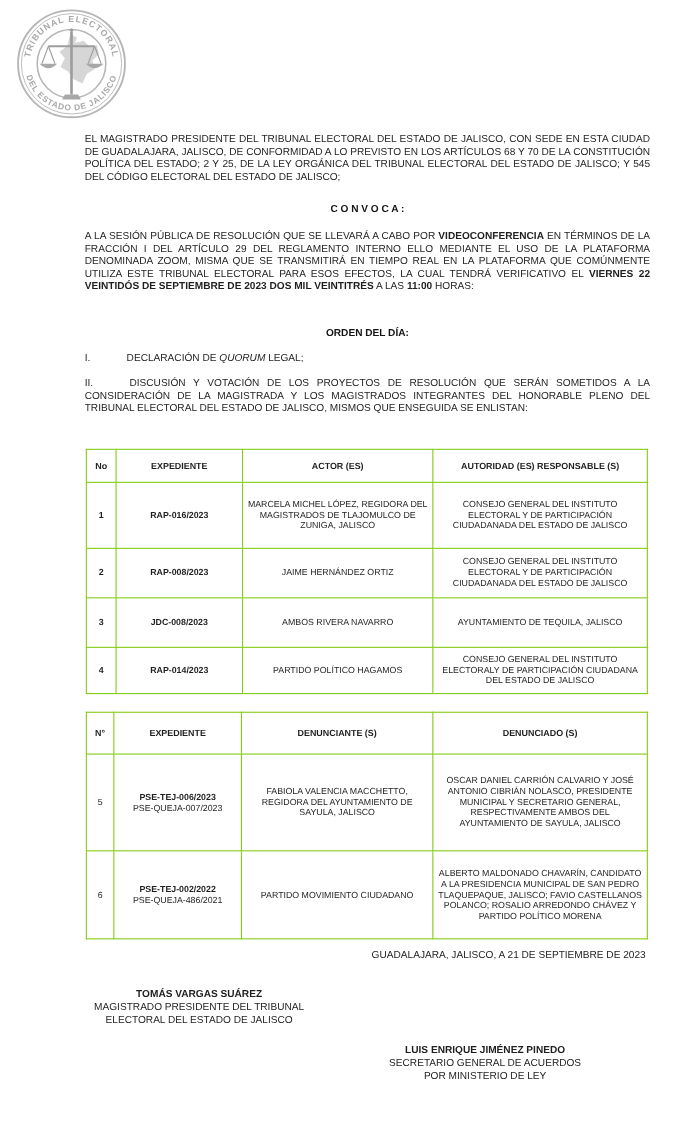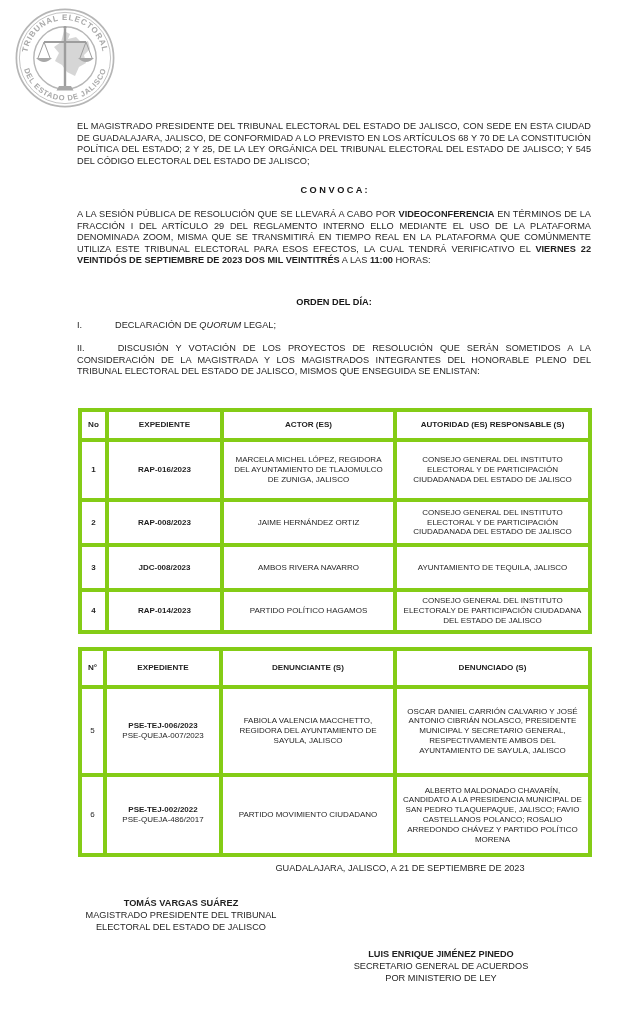--- a/index.html
+++ b/index.html
@@ -27,29 +27,29 @@
   .seal { position: absolute; left: 14px; top: 8px; width: 102px; height: 100px; }
   .seal-text { font-family: "Liberation Sans", sans-serif; font-size: 8px; font-weight: bold;
                letter-spacing: 0.9px; fill: #a9a9a9; }
   .seal-text.small { font-size: 7.6px; letter-spacing: 0.7px; }
   .doc-table {
     border-collapse: collapse; table-layout: fixed;
     width: 510px;
     font-size: 8px; line-height: 9.8px; color: #1f1f1f;
   }
   .doc-table th, .doc-table td {
-    border: 4px solid #84cc16;
+    border: 1px solid #84cc16;
     text-align: center; vertical-align: middle;
     padding: 1px 4px;
     overflow: visible;
   }
   .doc-table th { font-weight: bold; font-size: 8.1px; }
   .sig-name { font-weight: bold; }
   .sig-block { font-size: 9.2px; line-height: 12px; color: #1f1f1f; }
-  .date-line { font-size: 9.2px; color: #1f1f1f; }
+  .date-line { font-size: 9.2px; color: #1f1f1f; text-align: right; }
 </style>
 </head>
 <body>
 
 <div class="page">
 
   <svg class="seal" viewBox="0 0 100 100" aria-hidden="true">
     <defs>
       <path id="arcTop" d="M 12,50 A 38,38 0 0 1 88,50"></path>
       <path id="arcBot" d="M 7.5,50 A 42.5,42.5 0 0 0 92.5,50"></path>
@@ -101,21 +101,21 @@
             <th>No</th>
             <th>EXPEDIENTE</th>
             <th>ACTOR (ES)</th>
             <th>AUTORIDAD (ES) RESPONSABLE (S)</th>
           </tr>
         </thead>
         <tbody>
           <tr style="height: 60px;">
             <td><span class="b">1</span></td>
             <td><span class="b">RAP-016/2023</span></td>
-            <td><span>MARCELA MICHEL LÓPEZ, REGIDORA DEL AYUNTAMIENTO DE TLAJOMULCO DE ZUNIGA, JALISCO</span></td>
+            <td><span>MARCELA MICHEL LÓPEZ, REGIDORA DEL MAGISTRADOS DE TLAJOMULCO DE ZUNIGA, JALISCO</span></td>
             <td><span>CONSEJO GENERAL DEL INSTITUTO ELECTORAL Y DE PARTICIPACIÓN CIUDADANADA DEL ESTADO DE JALISCO</span></td>
           </tr>
           <tr style="height: 45px;">
             <td><span class="b">2</span></td>
             <td><span class="b">RAP-008/2023</span></td>
             <td><span>JAIME HERNÁNDEZ ORTIZ</span></td>
             <td><span>CONSEJO GENERAL DEL INSTITUTO ELECTORAL Y DE PARTICIPACIÓN CIUDADANADA DEL ESTADO DE JALISCO</span></td>
           </tr>
           <tr style="height: 45px;">
             <td><span class="b">3</span></td>
@@ -151,21 +151,21 @@
         </thead>
         <tbody>
           <tr style="height: 88px;">
             <td><span>5</span></td>
             <td><span class="b">PSE-TEJ-006/2023</span><br><span>PSE-QUEJA-007/2023</span></td>
             <td><span>FABIOLA VALENCIA MACCHETTO, REGIDORA DEL AYUNTAMIENTO DE SAYULA, JALISCO</span></td>
             <td><span>OSCAR DANIEL CARRIÓN CALVARIO Y JOSÉ ANTONIO CIBRIÁN NOLASCO, PRESIDENTE MUNICIPAL Y SECRETARIO GENERAL, RESPECTIVAMENTE AMBOS DEL AYUNTAMIENTO DE SAYULA, JALISCO</span></td>
           </tr>
           <tr style="height: 80px;">
             <td><span>6</span></td>
-            <td><span class="b">PSE-TEJ-002/2022</span><br><span>PSE-QUEJA-486/2017</span></td>
+            <td><span class="b">PSE-TEJ-002/2022</span><br><span>PSE-QUEJA-486/2021</span></td>
             <td><span>PARTIDO MOVIMIENTO CIUDADANO</span></td>
             <td><span>ALBERTO MALDONADO CHAVARÍN, CANDIDATO A LA PRESIDENCIA MUNICIPAL DE SAN PEDRO TLAQUEPAQUE, JALISCO; FAVIO CASTELLANOS POLANCO; ROSALIO ARREDONDO CHÁVEZ Y PARTIDO POLÍTICO MORENA</span></td>
           </tr>
         </tbody>
       </table>
     </div>
 
   <div class="abs date-line center" style="top:863px; left:213px; width:374px;">GUADALAJARA, JALISCO, A 21 DE SEPTIEMBRE DE 2023</div>
 
   <div class="abs sig-block center" style="top:948px; left:331px; width:220px;">

